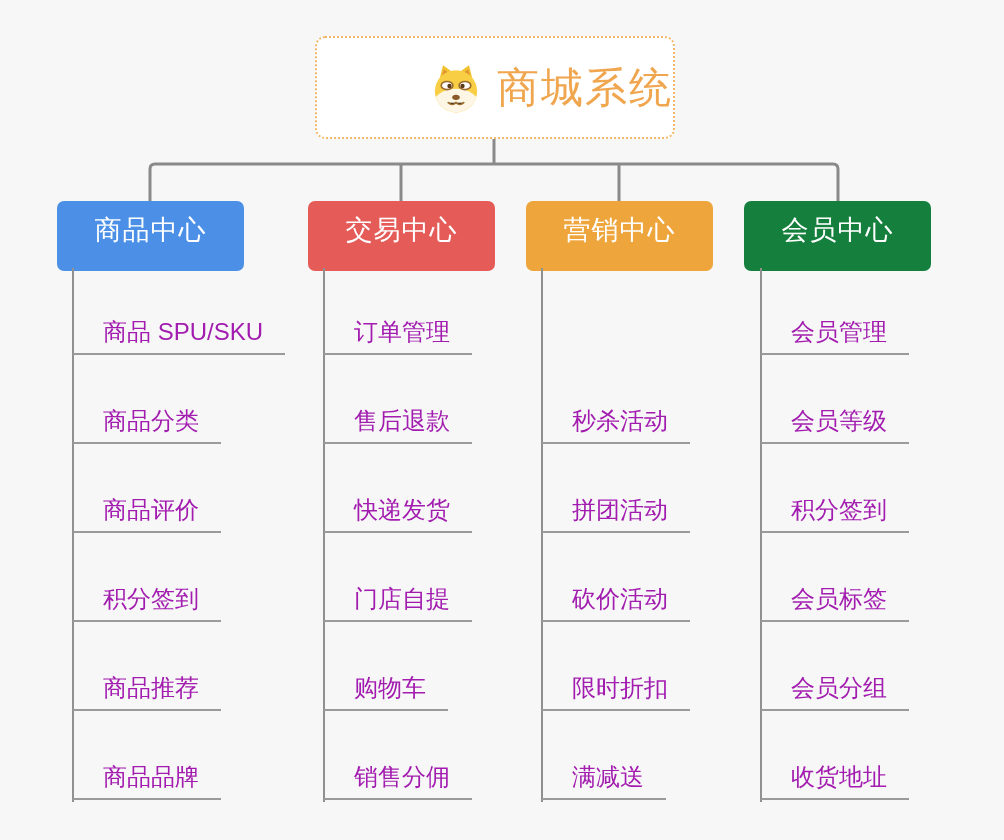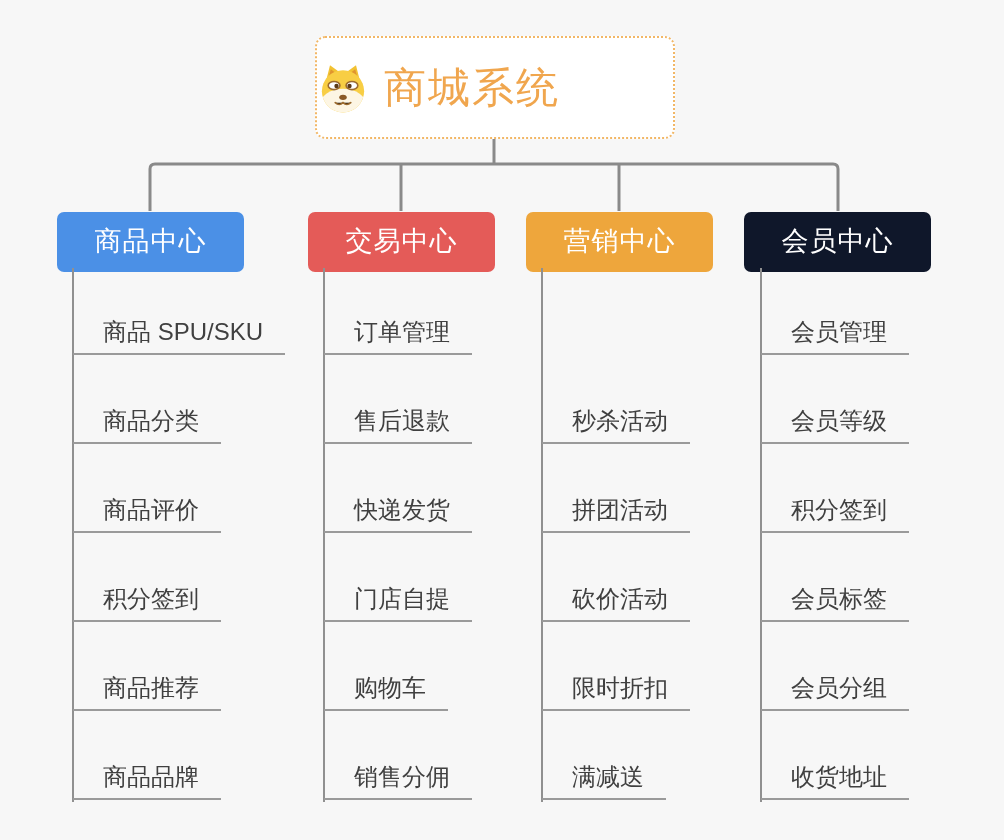--- a/index.html
+++ b/index.html
@@ -23,37 +23,37 @@
   }
   .root-node {
     position: absolute;
     left: 315px; top: 36px;
     width: 360px; height: 103px;
     background: #ffffff;
     border: 2px dotted #f2b766;
     border-radius: 10px;
     display: flex;
     align-items: center;
-    justify-content: flex-start;
+    justify-content: flex-end;
     gap: 15px;
     cursor: pointer;
     font-family: Liberation Serif, serif;
   }
   .root-title {
     font-size: 42px;
     letter-spacing: 2px;
     color: #f0a64e;
     white-space: nowrap;
   }
   .dog-icon { display: inline-flex; }
   .branch-header {
     position: absolute;
-    top: 212px;
+    top: 201px;
     width: 187px;
-    height: 60px;
+    height: 70px;
     border-radius: 7px;
     color: #ffffff;
     font-size: 27px;
     line-height: 58px;
     text-align: center;
     letter-spacing: 1px;
     cursor: pointer;
     white-space: nowrap;
   }
   .spine {
@@ -62,21 +62,21 @@
     width: 2px;
     height: 534px;
     background: #909090;
   }
   .leaf {
     position: absolute;
     padding: 0 22px 4px 30px;
     border-bottom: 2px solid #9a9a9a;
     font-size: 24px;
     line-height: 34px;
-    color: #404040;
+    color: #a21caf;
     white-space: nowrap;
     cursor: pointer;
     text-align: right;
   }
 </style>
 </head>
 <body>
 
 <div class="canvas">
 
@@ -110,21 +110,21 @@
         <ellipse cx="32" cy="43.5" rx="4.6" ry="3.2" fill="#8a5a28"></ellipse>
         <path d="M22.5 50 q4.8 4.4 9.5 0 q4.8 4.4 9.5 0" stroke="#9c6b2f" stroke-width="2.2" stroke-linecap="round"></path>
       </svg>
     </span>
     <span class="root-title">商城系统</span>
   </div>
 
   <div class="branch-header" style="left: 57px; background-color: rgb(75, 144, 230);">商品中心</div>
   <div class="branch-header" style="left: 308px; background-color: rgb(228, 91, 88);">交易中心</div>
   <div class="branch-header" style="left: 526px; background-color: rgb(238, 166, 60);">营销中心</div>
-  <div class="branch-header" style="left: 744px; background-color: #0f172a;">会员中心</div>
+  <div class="branch-header" style="left: 744px; background-color: #15803d;">会员中心</div>
 
   <div class="spine" style="left:72px"></div>
   <div class="spine" style="left:323px"></div>
   <div class="spine" style="left:541px"></div>
   <div class="spine" style="left:760px"></div>
 
   <div class="leaf" style="left:73px;top:315px">商品 SPU/SKU</div>
   <div class="leaf" style="left:73px;top:404px">商品分类</div>
   <div class="leaf" style="left:73px;top:493px">商品评价</div>
   <div class="leaf" style="left:73px;top:582px">积分签到</div>

